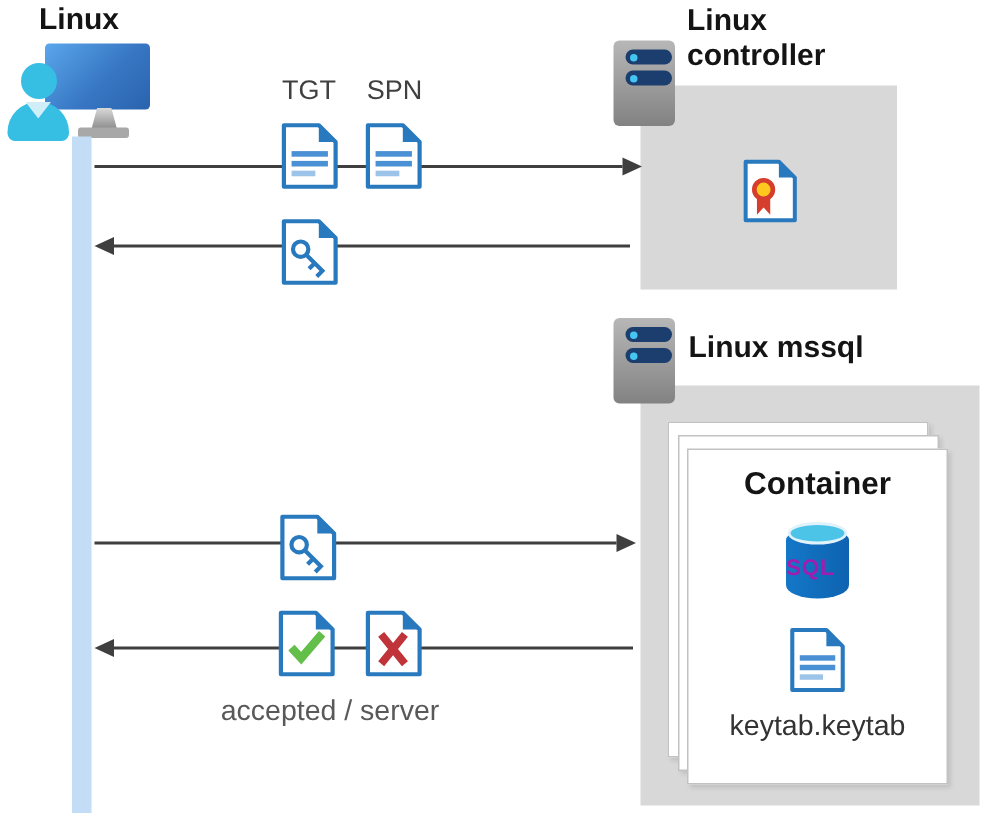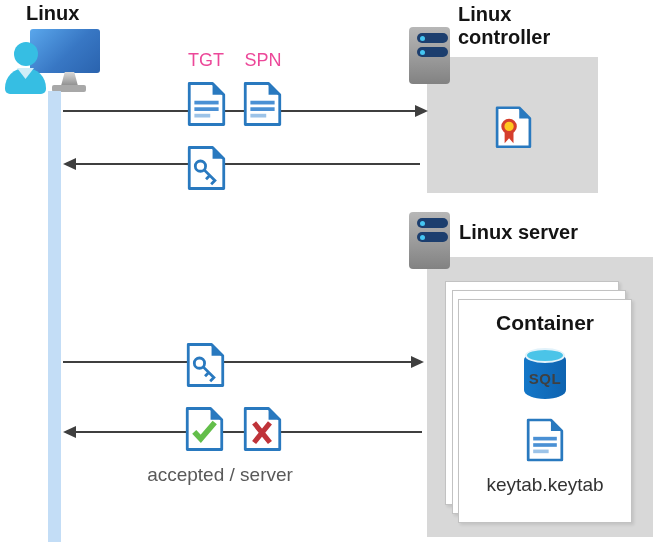--- a/index.html
+++ b/index.html
@@ -4,21 +4,21 @@
 <style>
   html,body { margin:0; padding:0; background:#ffffff; }
   .canvas {
     position:relative; width:660px; height:558px; background:#ffffff;
     font-family:"Liberation Sans", sans-serif; overflow:hidden;
   }
   .abs { position:absolute; }
 
   
   .heading { font-weight:bold; color:#141414; font-size:20px; line-height:23px; }
-  .ticket-label { font-size:18px; color:#ec4899; text-align:center; }
+  .ticket-label { font-size:18px; color:#404040; text-align:center; }
   .note-label { font-size:19px; color:#595959; text-align:center; }
 
   
   .monitor { left:30px; top:29px; width:70px; height:44px; border-radius:3px;
     background:linear-gradient(135deg,#5aa7ec 0%,#3877c4 55%,#2a63ae 100%); }
   .stand-neck { left:61px; top:72px; width:17px; height:14px;
     background:linear-gradient(180deg,#d9d9d9,#8c8c8c);
     clip-path:polygon(22% 0,78% 0,100% 100%,0 100%); }
   .stand-base { left:52px; top:85px; width:34px; height:7px; background:#a8a8a8; border-radius:2px; }
   .person-head { left:14px; top:42px; width:24px; height:24px; border-radius:50%; background:#36bee3; }
@@ -49,22 +49,22 @@
   .doc { width:41px; height:46px; }
   .doc svg, .bigdoc svg { display:block; width:100%; height:100%; }
 
   
   .sql-cyl { left:524px; top:348px; width:42px; height:51px; }
   .sql-body { position:absolute; left:0; top:4px; width:42px; height:47px;
     background:linear-gradient(90deg,#1477c8 0%,#0e63b0 100%);
     border-radius:21px 21px 21px 21px / 8px 8px 9px 9px; }
   .sql-top { position:absolute; left:1px; top:0; width:40px; height:15px; border-radius:50%;
     background:#4bc4e8; border:2px solid #e2f2fa; box-sizing:border-box; }
-  .sql-label { position:absolute; left:0; right:0; top:22px; text-align:center;
-    color:#404040; font-weight:bold; font-size:15px; letter-spacing:0.5px; }
+  .sql-label { position:absolute; left:0; right:0; top:22px; 
+    color:#a21caf; font-weight:bold; font-size:15px; letter-spacing:0.5px; }
 </style>
 </head>
 <body>
 
 <div class="canvas">
 
   <div class="abs graybox" style="left:427px; top:57px; width:171px; height:136px;"></div>
   <div class="abs graybox" style="left:427px; top:257px; width:226px; height:280px;"></div>
 
   <div class="abs heading" style="left:26px; top:2px;">Linux</div>
@@ -96,21 +96,21 @@
   </div>
 
   <div class="abs server" style="left:409px; top:212px;">
     <div class="pill p1">
         <div class="dot"></div>
       </div>
     <div class="pill p2">
         <div class="dot"></div>
       </div>
   </div>
-  <div class="abs heading" style="left:459px; top:221px;">Linux server</div>
+  <div class="abs heading" style="left:459px; top:221px;">Linux mssql</div>
 
   <div class="abs card" style="left:445px; top:281px; width:174px; height:224px;"></div>
   <div class="abs card" style="left:452px; top:290px; width:174px; height:224px;"></div>
   <div class="abs card" style="left:458px; top:299px; width:174px; height:224px;"></div>
   <div class="abs heading" style="left:458px; top:311px; width:174px; text-align:center; font-size:21px;">Container</div>
 
   <div class="abs sql-cyl">
     <div class="sql-body"></div>
     <div class="sql-top"></div>
     <div class="sql-label">SQL</div>

